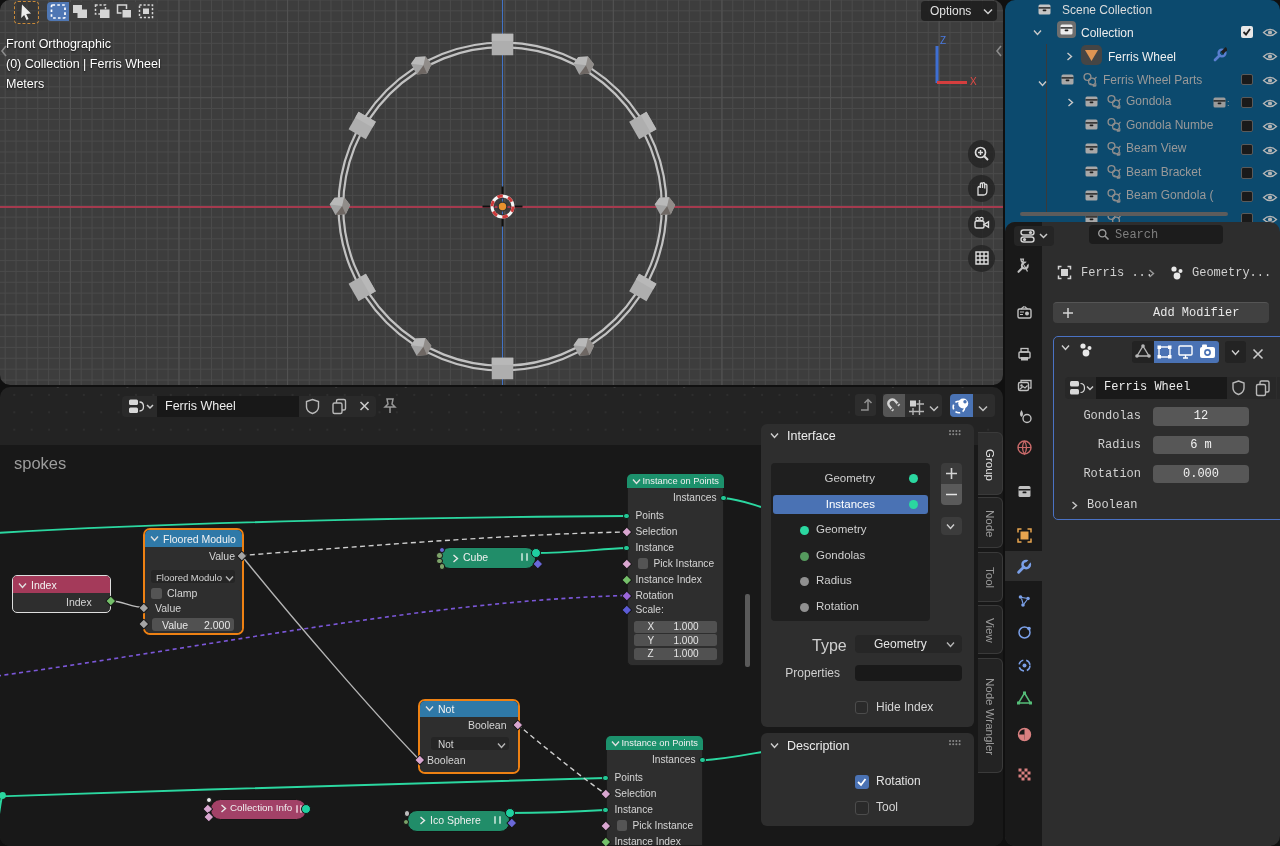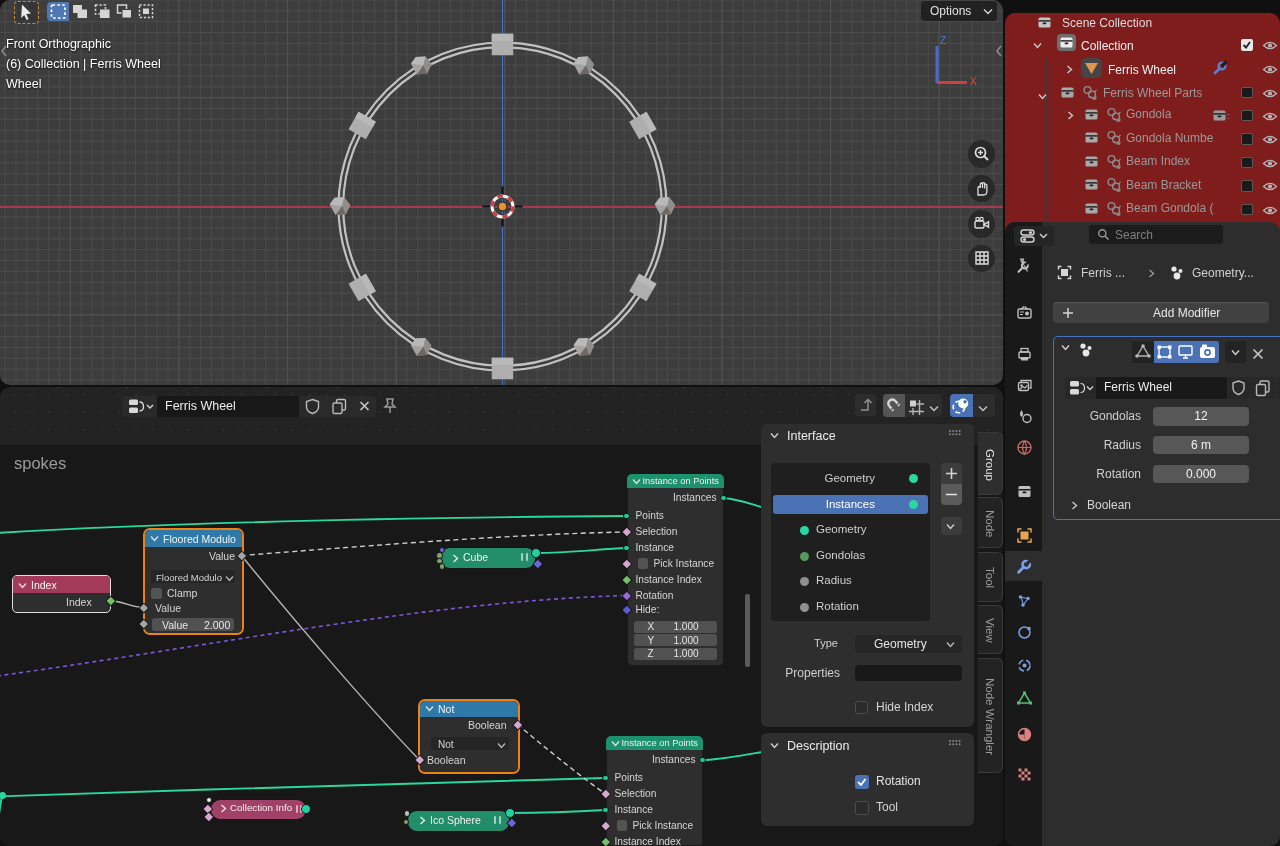--- a/index.html
+++ b/index.html
@@ -100,22 +100,22 @@
         <rect x="26" y="3" width="9" height="8" fill="#d5d5d5"></rect>
         <rect x="30.5" y="7.5" width="9.5" height="8.5" fill="#d5d5d5"></rect>
         <rect x="48.5" y="3" width="10" height="9" fill="none" stroke="#d5d5d5" stroke-width="1.5" stroke-dasharray="2.2 1.8"></rect>
         <rect x="53" y="7.5" width="9.5" height="8.5" fill="#d5d5d5"></rect>
         <rect x="70.5" y="3" width="9" height="8" fill="none" stroke="#d5d5d5" stroke-width="1.5"></rect>
         <rect x="75" y="7.5" width="9.5" height="8.5" fill="#d5d5d5" stroke="#3f3f3f" stroke-width="1"></rect>
         <rect x="92.5" y="3" width="13" height="12.5" fill="none" stroke="#d5d5d5" stroke-width="1.5" stroke-dasharray="2.2 1.8"></rect>
         <rect x="96" y="6.5" width="6" height="5.5" fill="#d5d5d5"></rect>
       </svg>
 <div class="t" style="left:6px;top:37px;text-shadow:0 1px 2px rgba(0,0,0,.8);font-size:12.5px;color:#fff;">Front Orthographic</div>
-<div class="t" style="left:6px;top:57px;text-shadow:0 1px 2px rgba(0,0,0,.8);font-size:12.5px;color:#fff;">(6) Collection | Ferris Wheel</div>
-<div class="t" style="left:6px;top:77px;text-shadow:0 1px 2px rgba(0,0,0,.8);font-size:12.5px;color:#fff;">Wheel</div>
+<div class="t" style="left:6px;top:57px;text-shadow:0 1px 2px rgba(0,0,0,.8);font-size:12.5px;color:#fff;">(0) Collection | Ferris Wheel</div>
+<div class="t" style="left:6px;top:77px;text-shadow:0 1px 2px rgba(0,0,0,.8);font-size:12.5px;color:#fff;">Meters</div>
 <div class="" style="left:921px;top:1px;width:76px;height:20px;background:rgba(28,28,28,.85);border-radius:4px;"></div>
 <div class="t" style="left:930px;top:4px;font-size:12px;color:#e2e2e2;">Options</div>
 <svg width="10" height="7" viewBox="0 0 10 7" style="left:983px;top:8px">
         <polyline points="1,1.5 5,5.5 9,1.5" fill="none" stroke="#d0d0d0" stroke-width="1.5"></polyline>
       </svg>
 <svg width="60" height="60" viewBox="0 0 60 60" style="left:930px;top:30px">
         <line x1="7" y1="16" x2="7" y2="53" stroke="#3e6fd2" stroke-width="3"></line>
         <line x1="7" y1="52.5" x2="37" y2="52.5" stroke="#d53e3e" stroke-width="3"></line>
         <text x="10" y="14" fill="#4a7ae0" font-size="10" font-family="Liberation Sans">Z</text>
         <text x="40" y="55" fill="#e04a45" font-size="10" font-family="Liberation Sans">X</text>
@@ -324,21 +324,21 @@
       <div style="left:622.7px;top:141.2px;width:7.6px;height:7.6px;background:#d9a6d0;border:1px solid #141414;transform:rotate(45deg);transform-origin:center;border-radius:1px;"></div>
       <div class="t" style="left:635.5px;top:155px;font-size:10.2px;color:#d5d5d5;">Instance</div>
       <div style="left:623.3px;top:157.8px;width:6.4px;height:6.4px;border-radius:50%;background:#22c795;border:1px solid #141414;"></div>
       <div class="" style="left:637.5px;top:171.0px;width:10.5px;height:10.5px;background:#545454;border-radius:2.5px;"></div>
       <div class="t" style="left:653.5px;top:170.5px;font-size:10.2px;color:#d5d5d5;">Pick Instance</div>
       <div style="left:622.7px;top:172.7px;width:7.6px;height:7.6px;background:#d9a6d0;border:1px solid #141414;transform:rotate(45deg);transform-origin:center;border-radius:1px;"></div>
       <div class="t" style="left:635.5px;top:186.5px;font-size:10.2px;color:#d5d5d5;">Instance Index</div>
       <div style="left:622.7px;top:188.7px;width:7.6px;height:7.6px;background:#75c06a;border:1px solid #141414;transform:rotate(45deg);transform-origin:center;border-radius:1px;"></div>
       <div class="t" style="left:635.5px;top:202.5px;font-size:10.2px;color:#d5d5d5;">Rotation</div>
       <div style="left:622.7px;top:204.7px;width:7.6px;height:7.6px;background:#9a66d9;border:1px solid #141414;transform:rotate(45deg);transform-origin:center;border-radius:1px;"></div>
-      <div class="t" style="left:635.5px;top:217px;font-size:10.2px;color:#d5d5d5;">Hide:</div>
+      <div class="t" style="left:635.5px;top:217px;font-size:10.2px;color:#d5d5d5;">Scale:</div>
       <div style="left:622.7px;top:219.2px;width:7.6px;height:7.6px;background:#5c5cd6;border:1px solid #141414;transform:rotate(45deg);transform-origin:center;border-radius:1px;"></div>
       <div class="" style="left:634.0px;top:233.5px;width:83px;height:12px;background:#515151;border-radius:2.5px;"></div>
       <div class="t" style="left:647.5px;top:234.0px;font-size:10px;color:#e5e5e5;">X</div>
       <div class="t" style="left:673.5px;top:234.0px;font-size:10px;color:#e5e5e5;">1.000</div>
       <div class="" style="left:634.0px;top:247.0px;width:83px;height:12px;background:#515151;border-radius:2.5px;"></div>
       <div class="t" style="left:647.5px;top:247.5px;font-size:10px;color:#e5e5e5;">Y</div>
       <div class="t" style="left:673.5px;top:247.5px;font-size:10px;color:#e5e5e5;">1.000</div>
       <div class="" style="left:634.0px;top:260.5px;width:83px;height:12px;background:#515151;border-radius:2.5px;"></div>
       <div class="t" style="left:647.5px;top:261.0px;font-size:10px;color:#e5e5e5;">Z</div>
       <div class="t" style="left:673.5px;top:261.0px;font-size:10px;color:#e5e5e5;">1.000</div>
@@ -398,21 +398,21 @@
       </div>
       <div class="" style="left:941px;top:97px;width:21px;height:21px;background:#5a5a5a;border-radius:0 0 4px 4px;">
         <svg width="21" height="21">
           <path d="M5 10.5 H16" stroke="#e5e5e5" stroke-width="1.6"></path>
         </svg>
       </div>
       <div class="" style="left:941px;top:130px;width:21px;height:18px;background:#3c3c3c;border-radius:4px;"></div>
       <svg width="9" height="7" viewBox="0 0 9 7" style="left:946px;top:135.5px">
         <polyline points="1,1.5 4.5,5.5 8,1.5" fill="none" stroke="#cfcfcf" stroke-width="1.4"></polyline>
       </svg>
-      <div class="t" style="left:812px;top:250px;font-size:11px;color:#cfcfcf;width:28px;text-align:center;">Type</div>
+      <div class="t" style="left:812px;top:250px;font-size:16px;color:#cfcfcf;width:28px;text-align:left;">Type</div>
       <div class="" style="left:855px;top:248px;width:107px;height:18px;background:#262626;border-radius:4px;"></div>
       <div class="t" style="left:874px;top:250px;font-size:12px;color:#e5e5e5;">Geometry</div>
       <svg width="9" height="7" viewBox="0 0 9 7" style="left:946px;top:254px">
         <polyline points="1,1.5 4.5,5.5 8,1.5" fill="none" stroke="#b5b5b5" stroke-width="1.4"></polyline>
       </svg>
       <div class="t" style="left:769px;top:279px;font-size:12px;color:#cfcfcf;width:71px;text-align:right;">Properties</div>
       <div class="" style="left:855px;top:278px;width:107px;height:16px;background:#191919;border-radius:4px;"></div>
       <div class="" style="left:855px;top:314px;width:13px;height:13px;background:#2a2a2a;border:1px solid #4c4c4c;border-radius:3px;"></div>
       <div class="t" style="left:876px;top:313px;font-size:12px;color:#d5d5d5;">Hide Index</div>
       <div class="" style="left:761px;top:346px;width:213px;height:93px;background:#2e2e2e;border-radius:6px;"></div>
@@ -447,21 +447,21 @@
       <div class="" style="left:978px;top:165px;width:25px;height:49.5px;background:#232323;border:1px solid #3a3a3a;border-left:none;border-radius:0 6px 6px 0;">
         <div style="left:4px;top:0;width:16px;height:49.5px;writing-mode:vertical-rl;font-size:11.5px;color:#9a9a9a;display:flex;align-items:center;justify-content:center;white-space:nowrap;">Tool</div>
       </div>
       <div class="" style="left:978px;top:218px;width:25px;height:49px;background:#232323;border:1px solid #3a3a3a;border-left:none;border-radius:0 6px 6px 0;">
         <div style="left:4px;top:0;width:16px;height:49px;writing-mode:vertical-rl;font-size:11.5px;color:#9a9a9a;display:flex;align-items:center;justify-content:center;white-space:nowrap;">View</div>
       </div>
       <div class="" style="left:978px;top:271px;width:25px;height:114.5px;background:#232323;border:1px solid #3a3a3a;border-left:none;border-radius:0 6px 6px 0;">
         <div style="left:4px;top:0;width:16px;height:114.5px;writing-mode:vertical-rl;font-size:11.5px;color:#9a9a9a;display:flex;align-items:center;justify-content:center;white-space:nowrap;">Node Wrangler</div>
       </div>
 </div>
-<div class="ed" style="left:1005px;top:13px;width:275px;height:264px;background:#7f1d1d;">
+<div class="ed" style="left:1005px;top:0;width:275px;height:264px;background:#0c4a6e;">
 <svg width="13.0" height="11.0" viewBox="0 0 13 11" style="left:33px;top:4px">
         <rect x="0.5" y="0.5" width="12" height="10" rx="1.5" fill="#c4c4c4"></rect>
         <rect x="0.5" y="3.2" width="12" height="1.4" fill="#1e1e1e"></rect>
         <rect x="4.6" y="5.6" width="3.8" height="1.6" rx="0.8" fill="#1e1e1e"></rect>
       </svg>
       <div class="t" style="left:57px;top:2.5px;color:#dcdcdc;">Scene Collection</div>
       <svg width="9" height="7" viewBox="0 0 9 7" style="left:28px;top:29px">
         <polyline points="1,1.5 4.5,5.5 8,1.5" fill="none" stroke="#c9c9c9" stroke-width="1.4"></polyline>
       </svg>
       <div class="" style="left:52px;top:21px;width:19px;height:17px;background:#6e6e6e;border-radius:4px;"></div>
@@ -560,21 +560,21 @@
       <svg width="13.0" height="11.0" viewBox="0 0 13 11" style="left:80px;top:142.5px">
         <rect x="0.5" y="0.5" width="12" height="10" rx="1.5" fill="#a8a8a8"></rect>
         <rect x="0.5" y="3.2" width="12" height="1.4" fill="#1e1e1e"></rect>
         <rect x="4.6" y="5.6" width="3.8" height="1.6" rx="0.8" fill="#1e1e1e"></rect>
       </svg>
       <svg width="16" height="16" viewBox="0 0 16 16" style="left:101px;top:140.5px">
         <circle cx="5.5" cy="5" r="3.4" fill="none" stroke="#8d8d8d" stroke-width="1.4"></circle>
         <circle cx="10" cy="9.5" r="3.4" fill="none" stroke="#8d8d8d" stroke-width="1.4"></circle>
         <path d="M12 7.5 L14.5 5 M10.8 14.2 L13.8 14.2 M13.8 14.2 L13.8 11.2 M8 11.5 L13.5 14" stroke="#8d8d8d" stroke-width="1.2" fill="none"></path>
       </svg>
-      <div class="t" style="left:121px;top:141.0px;color:#999;">Beam Index</div>
+      <div class="t" style="left:121px;top:141.0px;color:#999;">Beam View</div>
       <div style="left:236px;top:143.5px;width:11.5px;height:11.5px;background:#1a1a1a;border:1px solid #5a5a5a;border-radius:2px;"></div>
       <svg width="16" height="11" viewBox="0 0 16 11" style="left:257px;top:144.5px">
         <path d="M1.5 5.5 Q8 -0.8 14.5 5.5 Q8 11.8 1.5 5.5 Z" fill="none" stroke="#b5b5b5" stroke-width="1.3"></path>
         <circle cx="8" cy="5.5" r="2.1" fill="#b5b5b5"></circle>
       </svg>
       <svg width="13.0" height="11.0" viewBox="0 0 13 11" style="left:80px;top:166px">
         <rect x="0.5" y="0.5" width="12" height="10" rx="1.5" fill="#a8a8a8"></rect>
         <rect x="0.5" y="3.2" width="12" height="1.4" fill="#1e1e1e"></rect>
         <rect x="4.6" y="5.6" width="3.8" height="1.6" rx="0.8" fill="#1e1e1e"></rect>
       </svg>
@@ -615,21 +615,21 @@
         <circle cx="10" cy="9.5" r="3.4" fill="none" stroke="#8d8d8d" stroke-width="1.4"></circle>
         <path d="M12 7.5 L14.5 5 M10.8 14.2 L13.8 14.2 M13.8 14.2 L13.8 11.2 M8 11.5 L13.5 14" stroke="#8d8d8d" stroke-width="1.2" fill="none"></path>
       </svg>
       <div style="left:236px;top:213px;width:11.5px;height:11.5px;background:#1a1a1a;border:1px solid #5a5a5a;border-radius:2px;"></div>
       <svg width="16" height="11" viewBox="0 0 16 11" style="left:257px;top:214px">
         <path d="M1.5 5.5 Q8 -0.8 14.5 5.5 Q8 11.8 1.5 5.5 Z" fill="none" stroke="#b5b5b5" stroke-width="1.3"></path>
         <circle cx="8" cy="5.5" r="2.1" fill="#b5b5b5"></circle>
       </svg>
       <div class="" style="left:15px;top:211.5px;width:208px;height:4px;background:#5c5c5c;border-radius:2px;"></div>
 </div>
-<div class="ed" style="left:1005px;top:222px;width:275px;height:624px;background:#2d2d2d;">
+<div class="ed" style="left:1005px;top:222px;width:275px;height:624px;background:#2d2d2d;font-family:Liberation Mono, monospace;">
 <div class="" style="left:0px;top:0px;width:37px;height:624px;background:#191919;"></div>
       <div class="" style="left:9px;top:4px;width:40px;height:20px;background:#252525;border-radius:4px;">
         <svg width="40" height="20" viewBox="0 0 40 20">
           <rect x="7" y="4" width="13" height="5" rx="2.5" fill="none" stroke="#d0d0d0" stroke-width="1.4"></rect>
           <rect x="7" y="11" width="13" height="5" rx="2.5" fill="none" stroke="#d0d0d0" stroke-width="1.4"></rect>
           <circle cx="16.5" cy="6.5" r="1.6" fill="#d0d0d0"></circle>
           <circle cx="10.5" cy="13.5" r="1.6" fill="#d0d0d0"></circle>
           <polyline points="26,8 29.5,11.5 33,8" fill="none" stroke="#c9c9c9" stroke-width="1.5"></polyline>
         </svg>
       </div>

